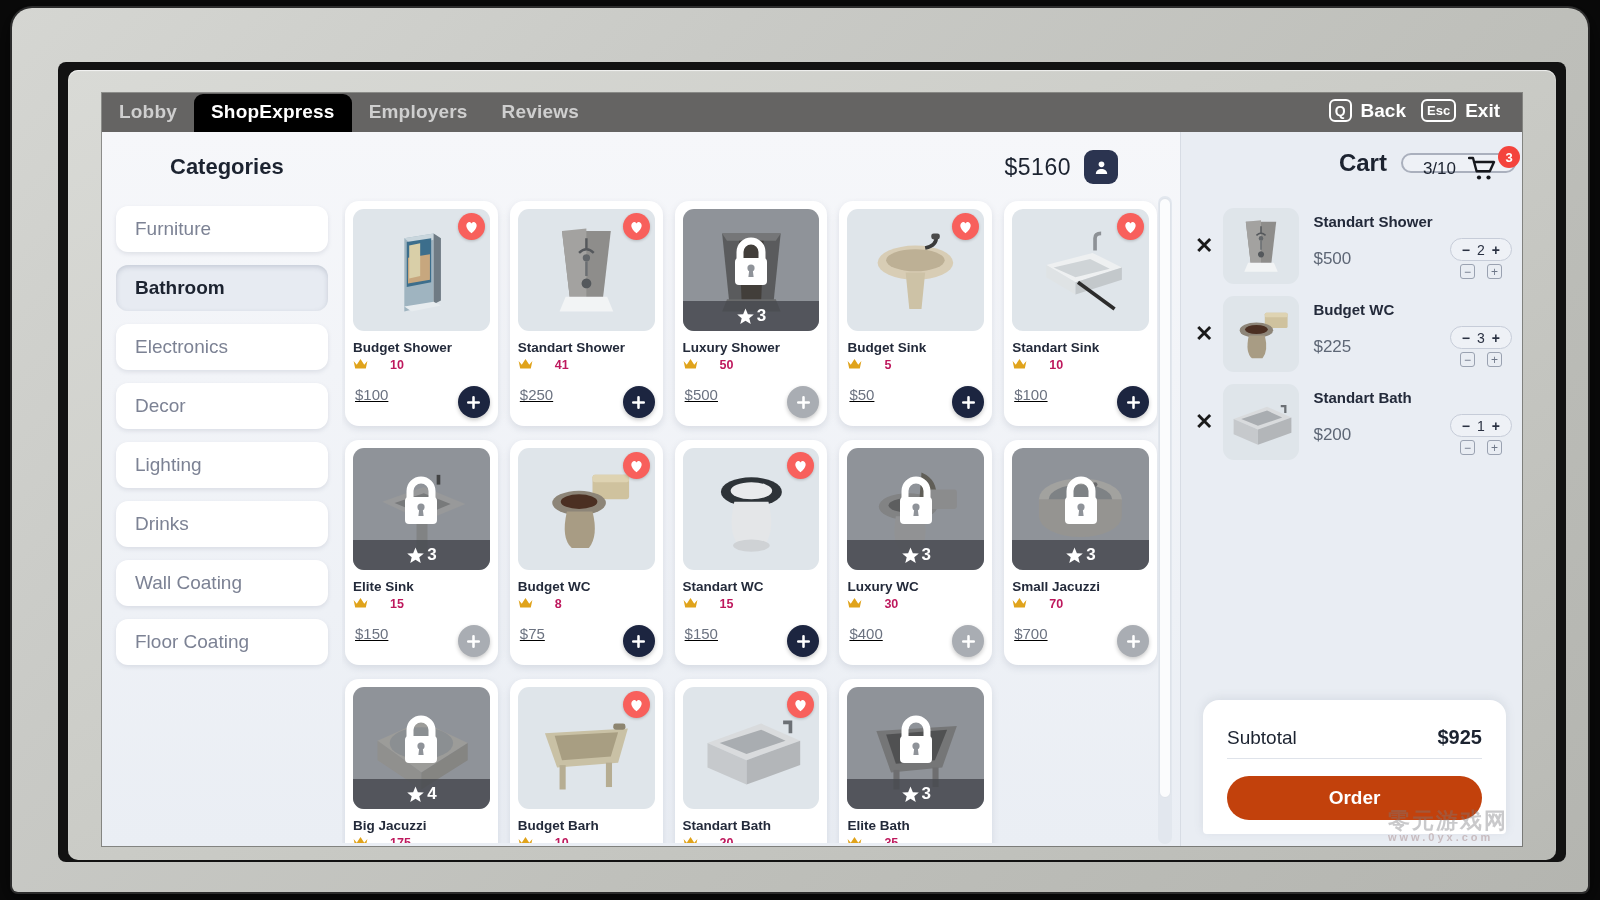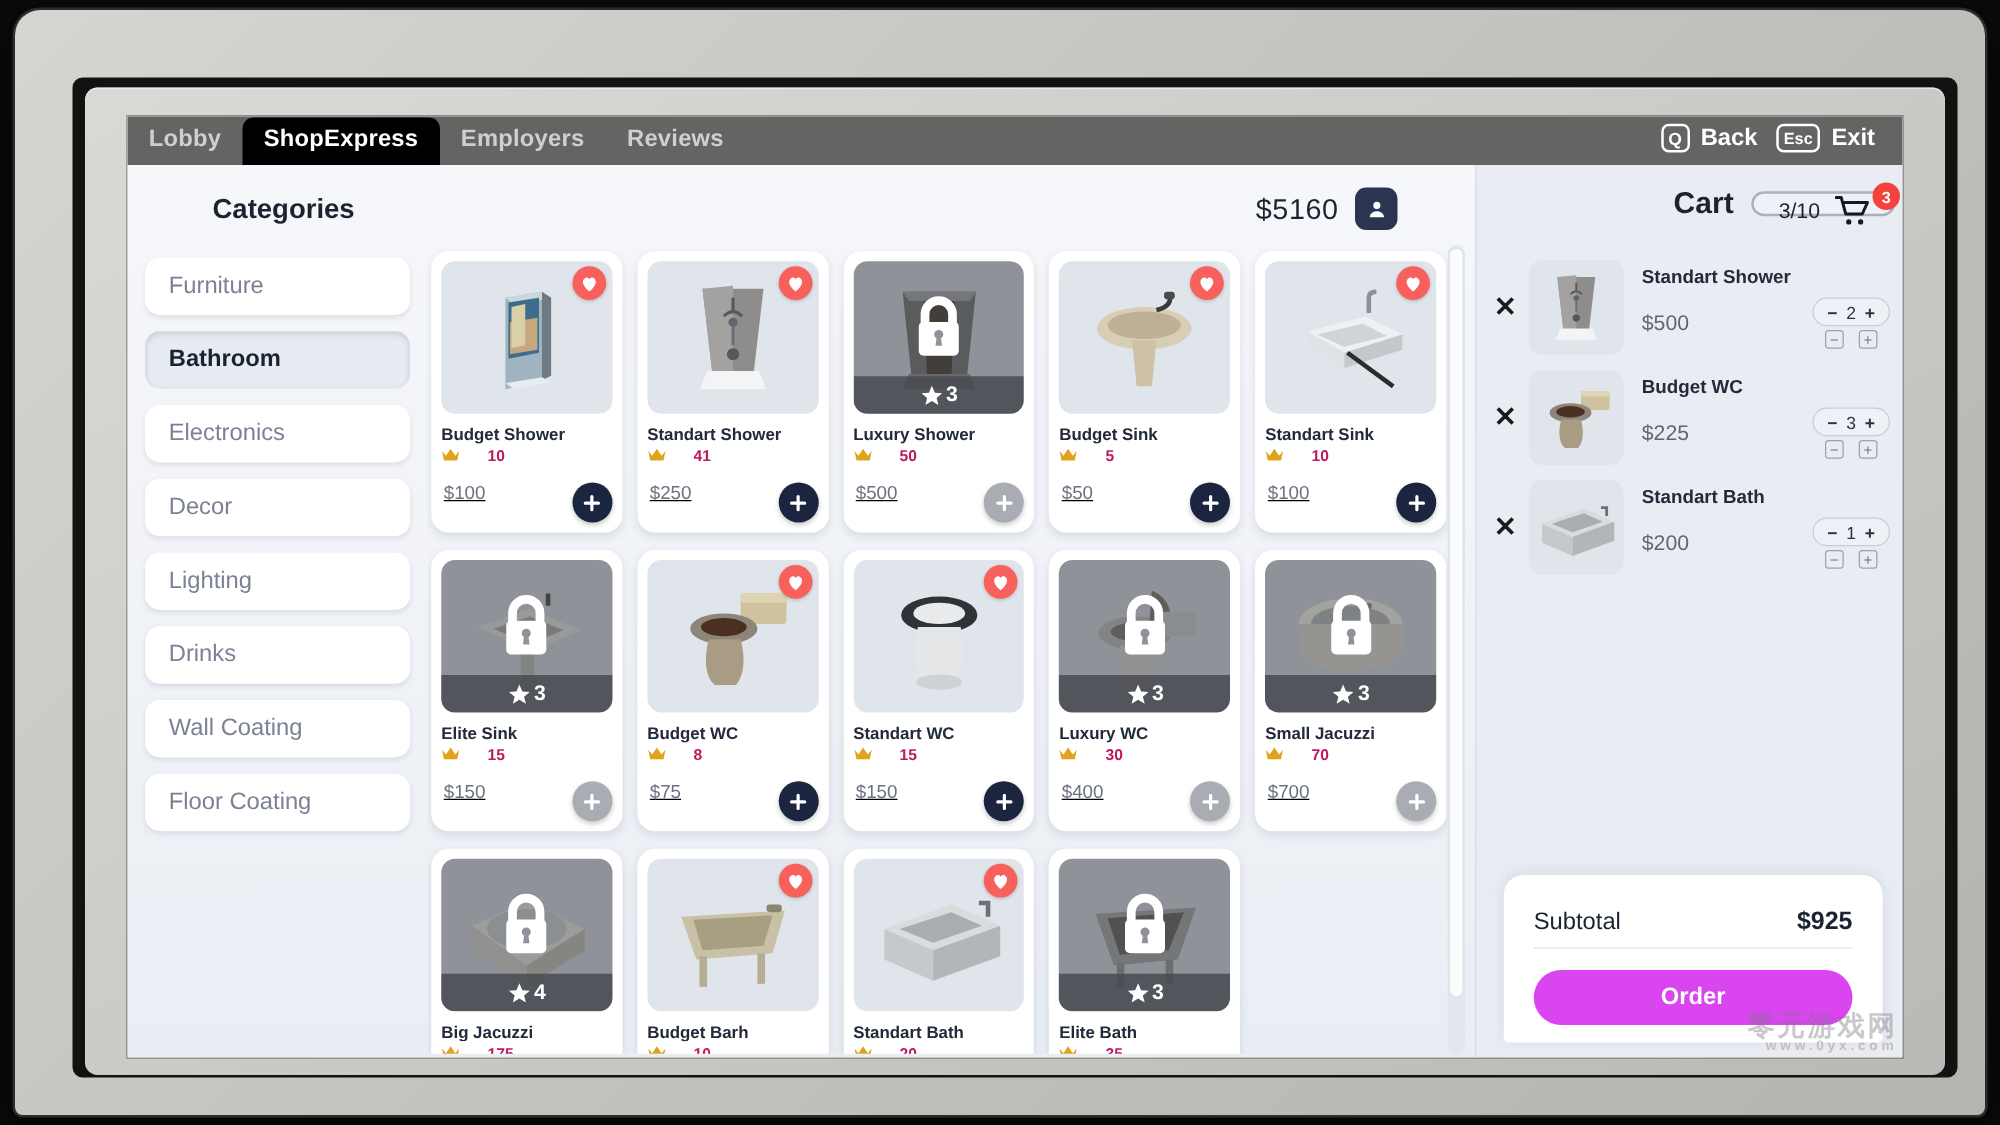--- a/index.html
+++ b/index.html
@@ -302,34 +302,34 @@
   #subtotal-row {
     display: flex; align-items: baseline; justify-content: space-between;
     padding-bottom: 9px;
     border-bottom: 1px solid #dfe3ea;
   }
   #subtotal-label { font-size: 19px; color: #1c2330; }
   #subtotal-value { font-size: 20px; font-weight: 600; color: #1c2330; }
   #order-button {
     margin-top: 17px;
     height: 44px; border-radius: 22px;
-    background: #d946ef;
+    background: #c2410c;
     display: flex; align-items: center; justify-content: center;
     color: #fff; font-size: 19px; font-weight: 700;
     cursor: pointer;
   }
 
   
   #watermark {
-    position: absolute; right: 4px; bottom: 2px;
+    position: absolute; right: 14px; bottom: 2px;
     font-size: 22px; font-weight: 700;
     color: rgba(120,120,125,.40);
     letter-spacing: 2px;
     pointer-events: none;
-    text-align: right;
+    text-align: left;
     line-height: 1.05;
   }
   #watermark .wm-sub { font-size: 11px; letter-spacing: 3px; color: rgba(150,110,110,.38); }
 </style>
 </head>
 <body>
 
 <div id="monitor-outer">
   <div id="monitor-gap"></div>
   <div id="monitor-inner"></div>

